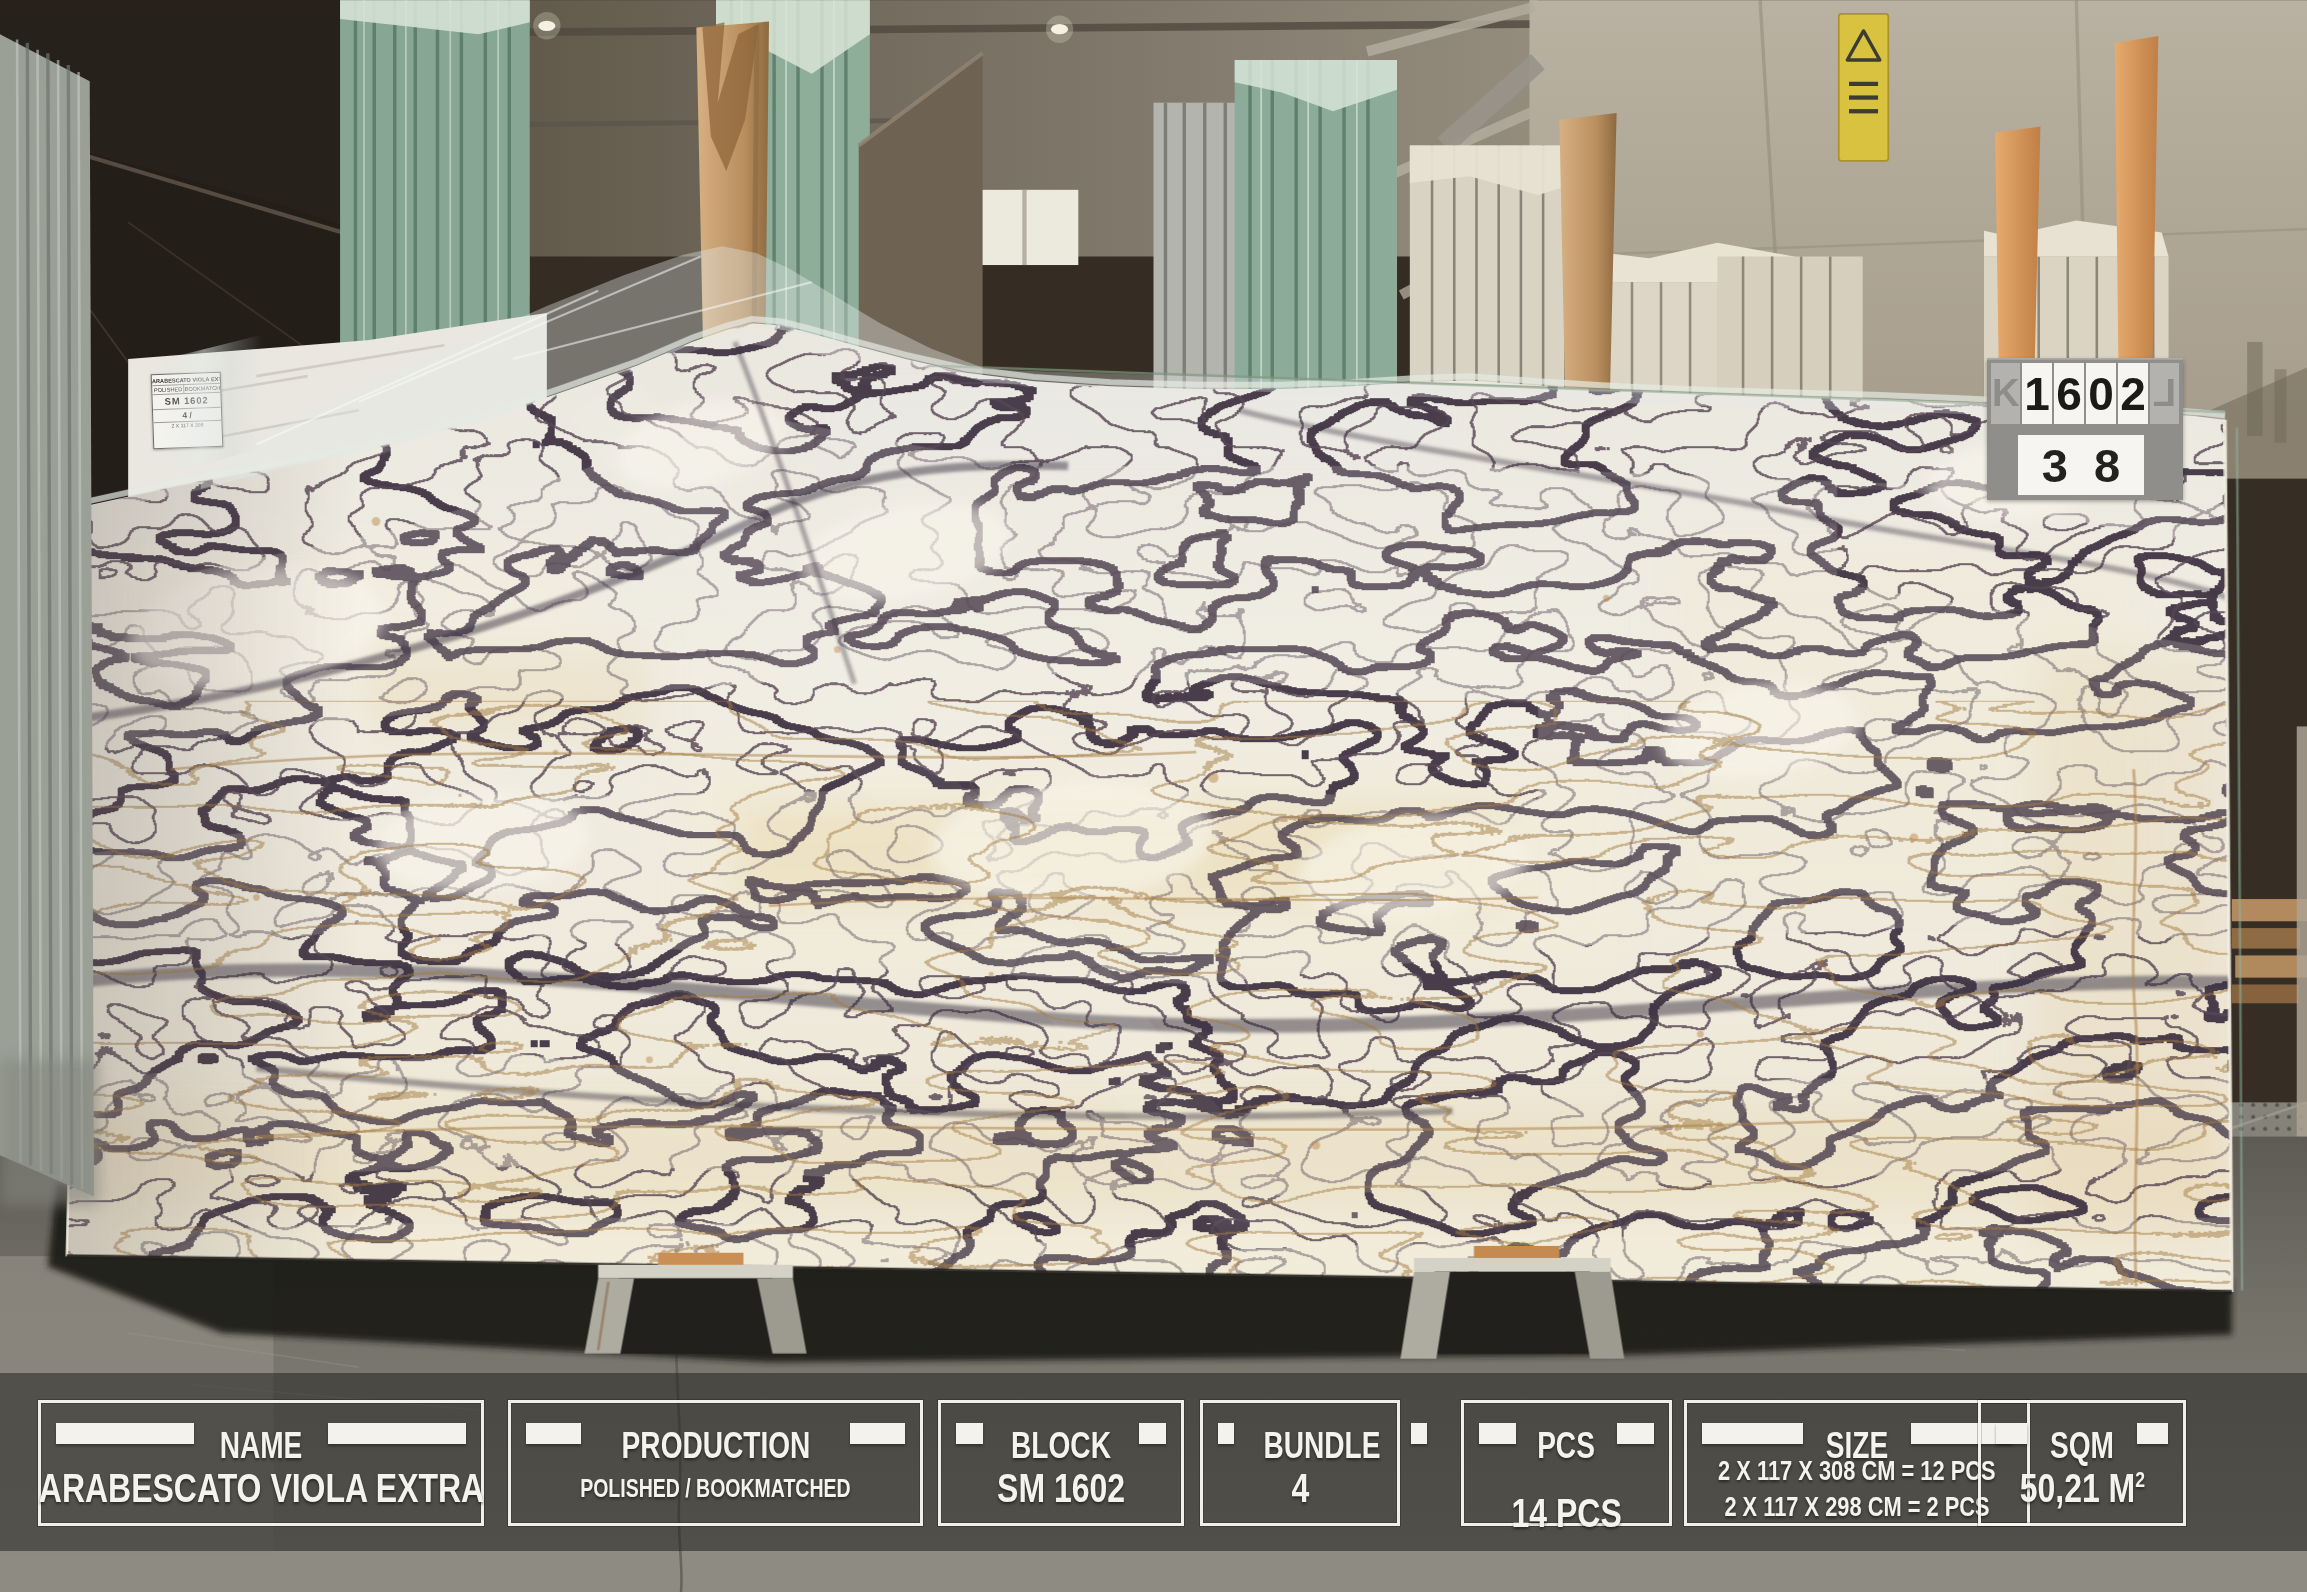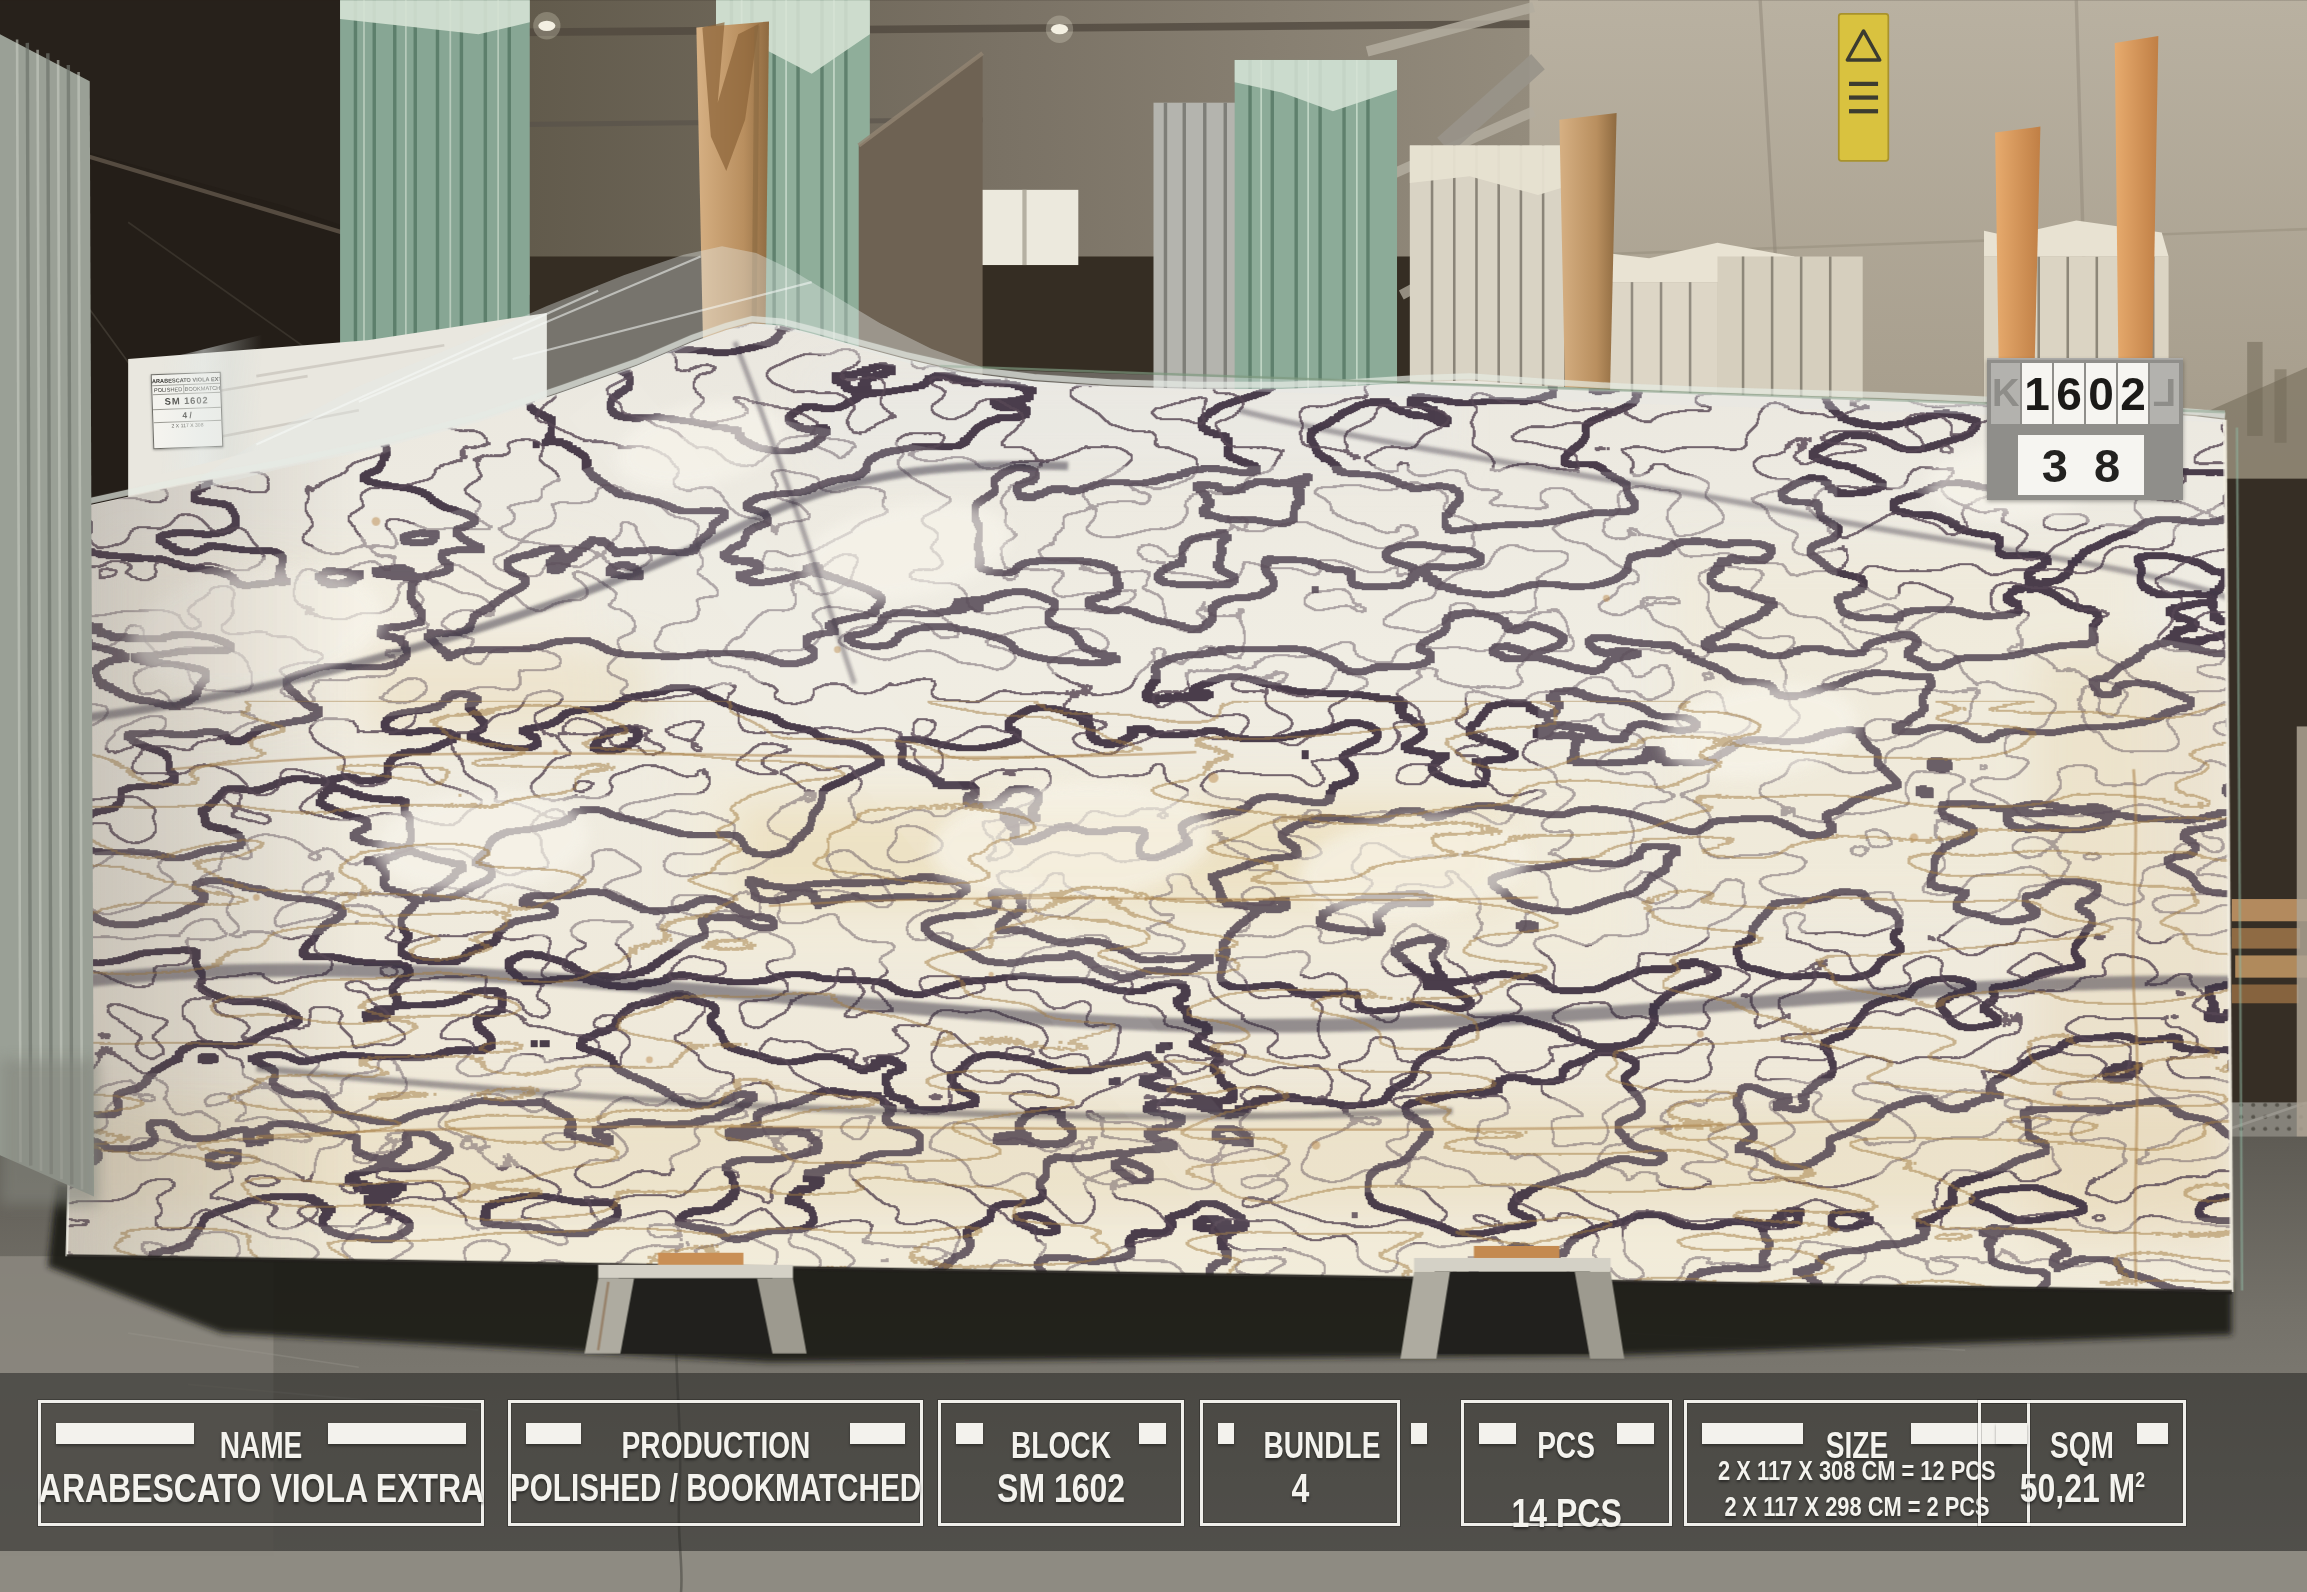--- a/index.html
+++ b/index.html
@@ -522,21 +522,21 @@
         </div>
   </div>
 
   <div class="info-box" style="left:508px;width:415px;text-align:center;">
     <div class="info-header">
       <span class="dash"></span>
       <span class="hdr"><span class="cond">PRODUCTION</span></span>
       <span class="dash"></span>
     </div>
     <div class="info-value">
-          <span class="val-lg" style="font-size:38px;"><span class="cond">POLISHED /  BOOKMATCHED</span></span>
+          <span class="val-lg" style="font-size:25px;"><span class="cond">POLISHED /  BOOKMATCHED</span></span>
         </div>
   </div>
 
   <div class="info-box" style="left:938px;width:246px;justify-content:flex-end;">
     <div class="info-header">
       <span class="dash"></span>
       <span class="hdr"><span class="cond">BLOCK</span></span>
       <span class="dash"></span>
     </div>
     <div class="info-value">

